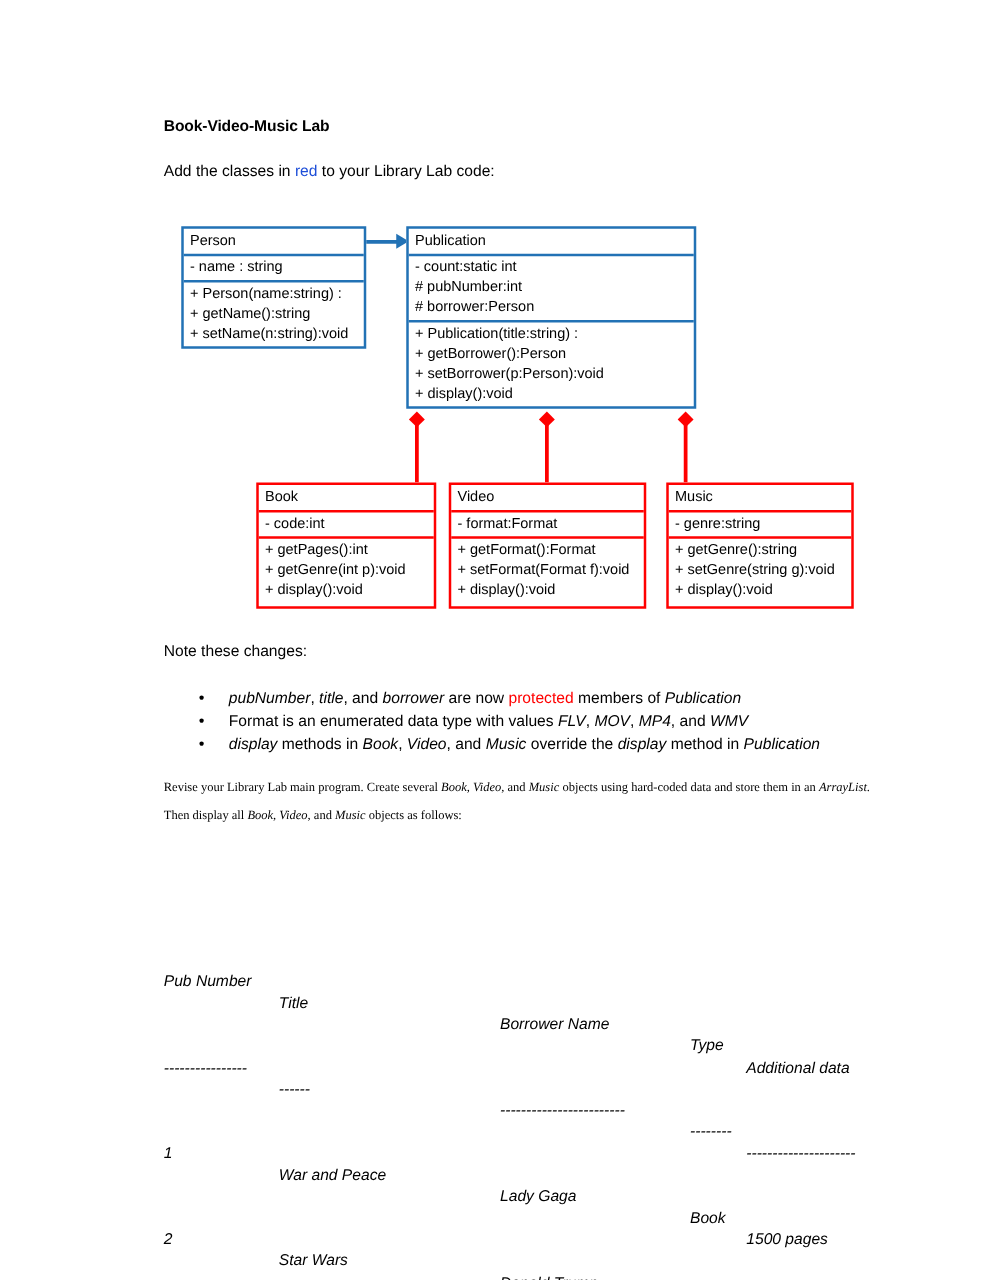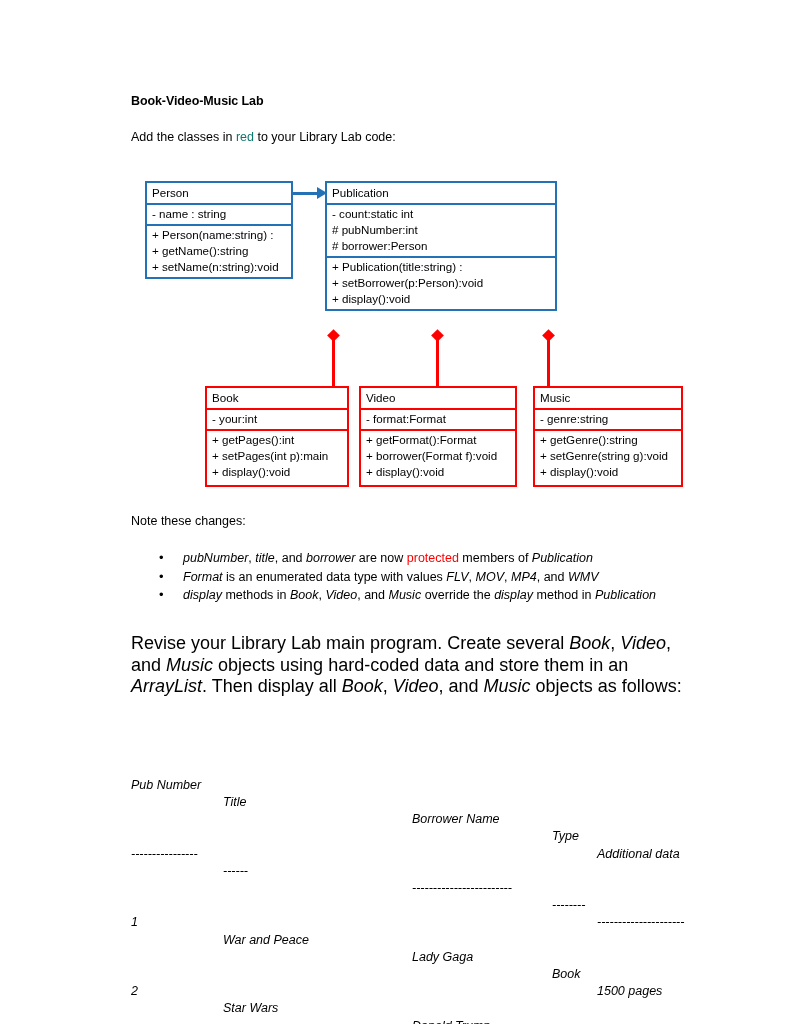--- a/index.html
+++ b/index.html
@@ -31,21 +31,21 @@
     font-size: 12.5px;
     font-weight: bold;
     letter-spacing: -0.1px;
   }
   .intro-line {
     position: absolute;
     left: 114px;
     top: 130px;
     font-size: 12.5px;
   }
-  .red-word { color: #0f766e; }
+  .red-word { color: #1d4ed8; }
 
   .note-head {
     position: absolute;
     left: 114px;
     top: 514px;
     font-size: 12.5px;
   }
   .bullets {
     position: absolute;
     left: 136px;
@@ -65,45 +65,46 @@
     content: "\2022";
     position: absolute;
     left: 6px;
     top: 0;
     font-size: 13px;
   }
 
   .revise-para {
     position: absolute;
     left: 114px;
-    top: 633px;
+    top: 620px;
     width: 566px;
-    font-size: 18px;
+    font-size: 10px;
     line-height: 21.5px;
+    font-family: Liberation Serif, serif;
   }
 
   
   .listing {
     position: absolute;
     left: 114px;
     top: 708px;
     font-size: 12.5px;
     font-style: italic;
     line-height: 17.2px;
     white-space: pre;
   }
   .listing .c {
     position: absolute;
     display: inline-block;
     white-space: nowrap;
     font-style: italic;
   }
   .col-num  { left: 0px; }
   .col-tit  { left: 92px; }
-  .col-bor  { left: 281px; text-align: right; }
+  .col-bor  { left: 269px; text-align: right; }
   .col-typ  { left: 421px; }
   .col-add  { left: 466px; }
   .rowpos { position: relative; height: 17.2px; }
 
   
   .uml { position: absolute; left: 0; top: 0; width: 791px; height: 1024px; }
 
   .cls {
     position: absolute;
     background: #ffffff;
@@ -188,58 +189,59 @@
       <div class="sec name">
         <div class="line">Publication</div>
       </div>
       <div class="sec">
         <div class="line">- count:static int</div>
         <div class="line"># pubNumber:int</div>
         <div class="line"># borrower:Person</div>
       </div>
       <div class="sec">
         <div class="line">+ Publication(title:string) :</div>
+        <div class="line">+ getBorrower():Person</div>
         <div class="line">+ setBorrower(p:Person):void</div>
         <div class="line">+ display():void</div>
       </div>
     </div>
 
     <div class="diamond" style="left:312px; top:331px;"></div>
     <div class="vline conn" style="left:315px; top:338px; height:48px;"></div>
 
     <div class="diamond" style="left:416px; top:331px;"></div>
     <div class="vline conn" style="left:419px; top:338px; height:48px;"></div>
 
     <div class="diamond" style="left:527px; top:331px;"></div>
     <div class="vline conn" style="left:530px; top:338px; height:48px;"></div>
 
     <div class="cls red" style="left:188px; top:386px; width:144px; height:101px;">
       <div class="sec name">
         <div class="line">Book</div>
       </div>
       <div class="sec">
-        <div class="line">- your:int</div>
+        <div class="line">- code:int</div>
       </div>
       <div class="sec">
         <div class="line">+ getPages():int</div>
-        <div class="line">+ setPages(int p):main</div>
+        <div class="line">+ getGenre(int p):void</div>
         <div class="line">+ display():void</div>
       </div>
     </div>
 
     <div class="cls red" style="left:342px; top:386px; width:158px; height:101px;">
       <div class="sec name">
         <div class="line">Video</div>
       </div>
       <div class="sec">
         <div class="line">- format:Format</div>
       </div>
       <div class="sec">
         <div class="line">+ getFormat():Format</div>
-        <div class="line">+ borrower(Format f):void</div>
+        <div class="line">+ setFormat(Format f):void</div>
         <div class="line">+ display():void</div>
       </div>
     </div>
 
     <div class="cls red" style="left:516px; top:386px; width:150px; height:101px;">
       <div class="sec name">
         <div class="line">Music</div>
       </div>
       <div class="sec">
         <div class="line">- genre:string</div>
@@ -250,21 +252,21 @@
         <div class="line">+ display():void</div>
       </div>
     </div>
 
   </div>
 
   <div class="note-head">Note these changes:</div>
 
   <ul class="bullets">
     <li><span style="font-style: italic;">pubNumber</span><span>, </span><span style="font-style: italic;">title</span><span>, and </span><span style="font-style: italic;">borrower</span><span> are now </span><span style="color: rgb(255, 0, 0);">protected</span><span> members of </span><span style="font-style: italic;">Publication</span></li>
-    <li><span style="font-style: italic;">Format</span><span> is an enumerated data type with values </span><span style="font-style: italic;">FLV</span><span>, </span><span style="font-style: italic;">MOV</span><span>, </span><span style="font-style: italic;">MP4</span><span>, and </span><span style="font-style: italic;">WMV</span></li>
+    <li><span style="">Format</span><span> is an enumerated data type with values </span><span style="font-style: italic;">FLV</span><span>, </span><span style="font-style: italic;">MOV</span><span>, </span><span style="font-style: italic;">MP4</span><span>, and </span><span style="font-style: italic;">WMV</span></li>
     <li><span style="font-style: italic;">display</span><span> methods in </span><span style="font-style: italic;">Book</span><span>, </span><span style="font-style: italic;">Video</span><span>, and </span><span style="font-style: italic;">Music</span><span> override the </span><span style="font-style: italic;">display</span><span> method in </span><span style="font-style: italic;">Publication</span></li>
   </ul>
 
   <div class="revise-para"><span>Revise your Library Lab main program. Create several </span><span style="font-style: italic;">Book</span><span>, </span><span style="font-style: italic;">Video</span><span>, and </span><span style="font-style: italic;">Music</span><span> objects using hard-coded data and store them in an </span><span style="font-style: italic;">ArrayList</span><span>. Then display all </span><span style="font-style: italic;">Book</span><span>, </span><span style="font-style: italic;">Video</span><span>, and </span><span style="font-style: italic;">Music</span><span> objects as follows:</span></div>
 
   <div class="listing">
 
     <div class="rowpos">
       <span class="c col-num">Pub Number</span>
       <span class="c col-tit">Title</span>

